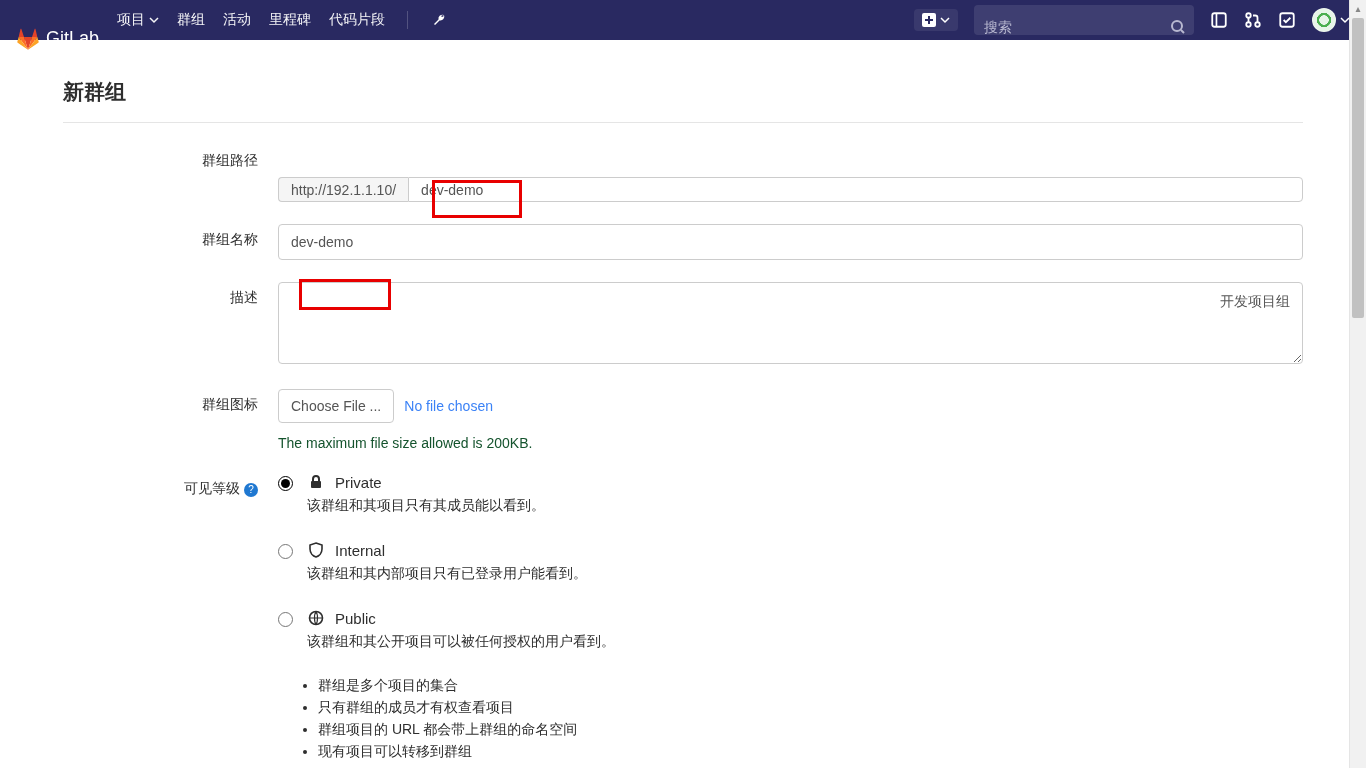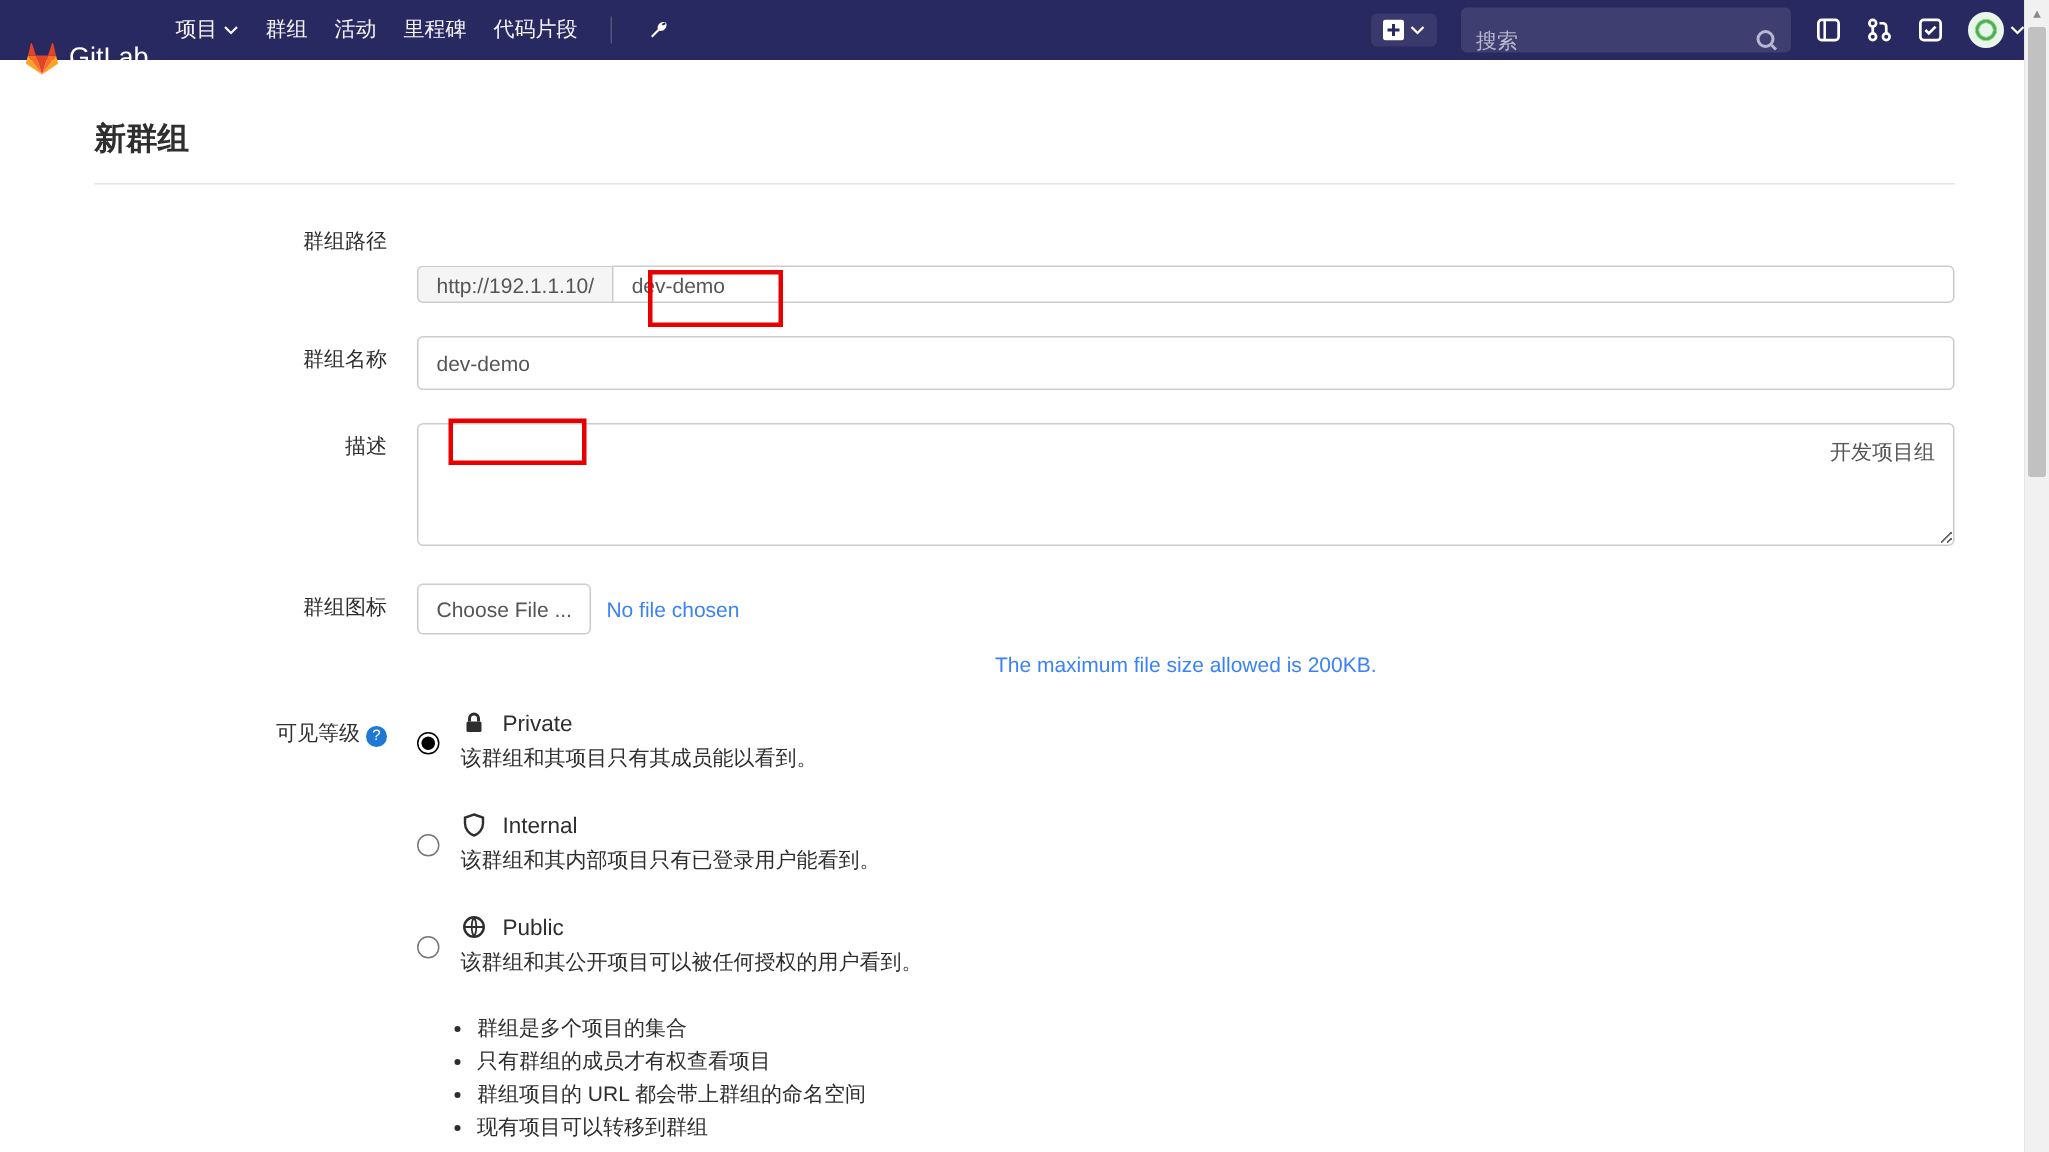--- a/index.html
+++ b/index.html
@@ -34,25 +34,25 @@
 
 .text-input { width: 100%; height: 36px; border: 1px solid #ccc; border-radius: 4px; padding: 0 12px; color: #555; font-size: 14px; outline: none; }
 .textarea { width: 100%; min-height: 82px; border: 1px solid #ccc; border-radius: 4px; padding: 10px 12px; color: #555; font-size: 14px; outline: none; resize: vertical; font-family: inherit; text-align: right; }
 
 .red-box-1 { position: absolute; border: 3px solid #e80000; pointer-events: none; left: 399px; top: 140px; width: 90px; height: 38px; }
 .red-box-2 { position: absolute; border: 3px solid #e80000; pointer-events: none; left: 266px; top: 239px; width: 92px; height: 31px; }
 
 .file-row { display: flex; align-items: center; gap: 10px; }
 .file-btn { border: 1px solid #ccc; background: #fff; border-radius: 4px; padding: 8px 12px; cursor: pointer; color: #555; font-size: 14px; }
 .file-status { color: #3b82f6; }
-.file-hint { color: #3b82f6; margin-top: 12px; font-size: 14px; text-align: center; }
+.file-hint { color: #14532d; margin-top: 12px; font-size: 14px; }
 
 .help-icon { display: inline-flex; width: 14px; height: 14px; border-radius: 50%; background: #1f78d1; color: #fff; font-size: 10px; align-items: center; justify-content: center; margin-left: 4px; }
 
-.vis-option { display: flex; align-items: center; gap: 14px; margin-bottom: 26px; }
+.vis-option { display: flex; align-items: flex-start; gap: 14px; margin-bottom: 26px; }
 .vis-option input[type=radio] { width: 15px; height: 15px; margin-top: 3px; cursor: pointer; accent-color: #000; }
 .vis-content { display: flex; flex-direction: column; }
 .vis-title-row { display: flex; align-items: center; gap: 10px; }
 .vis-icon { width: 18px; height: 18px; display: flex; align-items: center; justify-content: center; }
 .vis-title { font-size: 15px; }
 .vis-desc { margin-top: 6px; color: #2e2e2e; font-size: 14px; }
 
 .bullets { margin-top: 4px; padding-left: 40px; }
 .bullets li { margin-bottom: 4px; }
 

